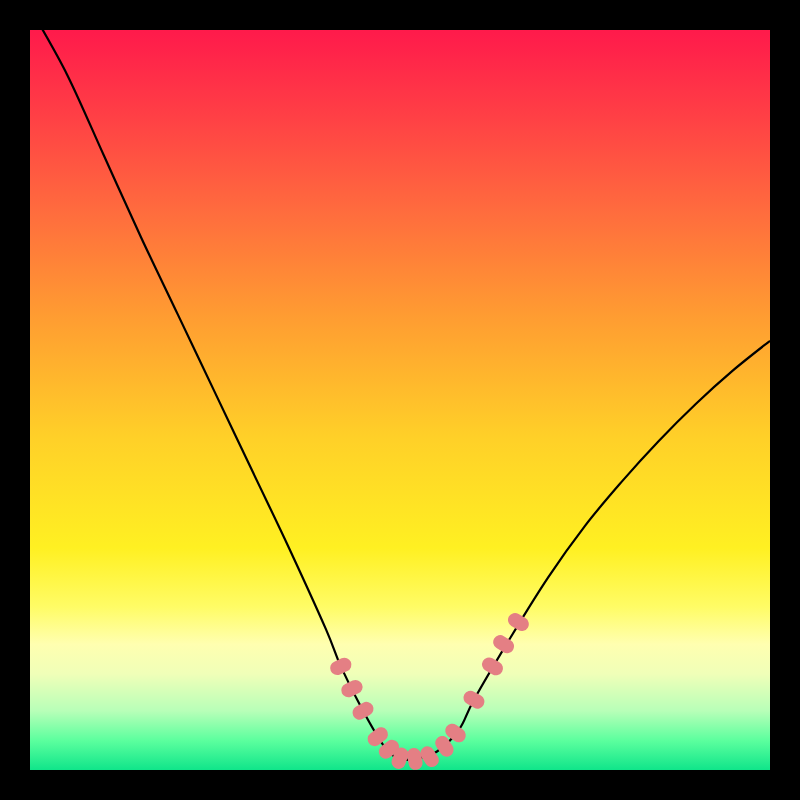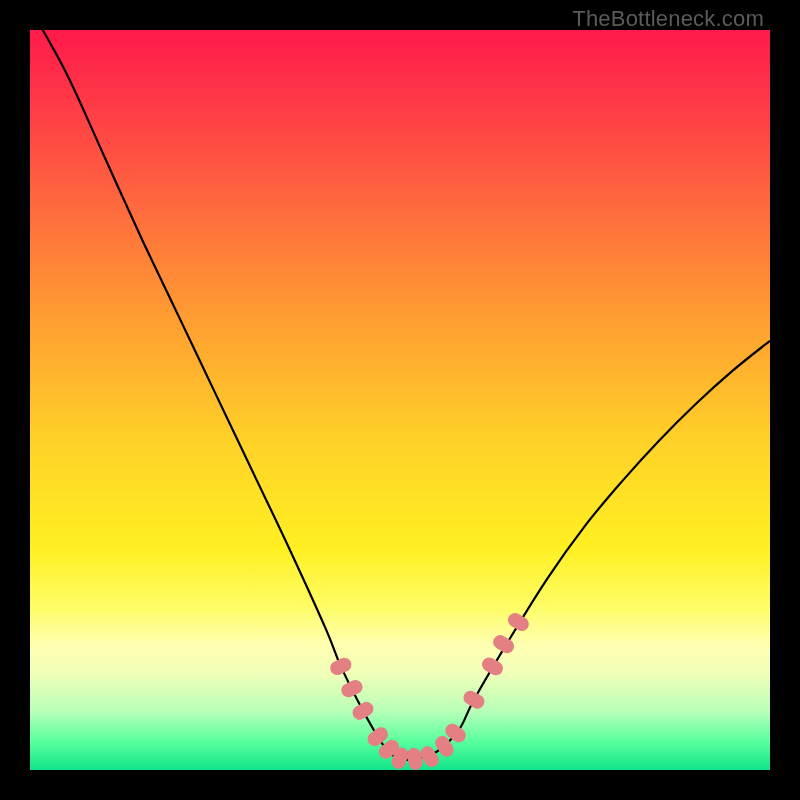--- a/index.html
+++ b/index.html
@@ -81,15 +81,14 @@
           <rect x="407.4" y="705.3" width="14" height="22" rx="7" ry="7" class="bead" transform="rotate(-33.7 414.4 716.3)"></rect>
           <rect x="418.5" y="692.0" width="14" height="22" rx="7" ry="7" class="bead" transform="rotate(-54.5 425.5 703.0)"></rect>
           <rect x="437.0" y="658.7" width="14" height="22" rx="7" ry="7" class="bead" transform="rotate(-60.8 444.0 669.7)"></rect>
           <rect x="455.5" y="625.4" width="14" height="22" rx="7" ry="7" class="bead" transform="rotate(-60.8 462.5 636.4)"></rect>
           <rect x="466.6" y="603.2" width="14" height="22" rx="7" ry="7" class="bead" transform="rotate(-58.8 473.6 614.2)"></rect>
           <rect x="481.4" y="581.0" width="14" height="22" rx="7" ry="7" class="bead" transform="rotate(-58.8 488.4 592.0)"></rect>
         </g>
     </svg>
   </div>
 
-  <div class="watermark">TheBottleneck.com</div>
 
 </div>
 
 </body></html>

